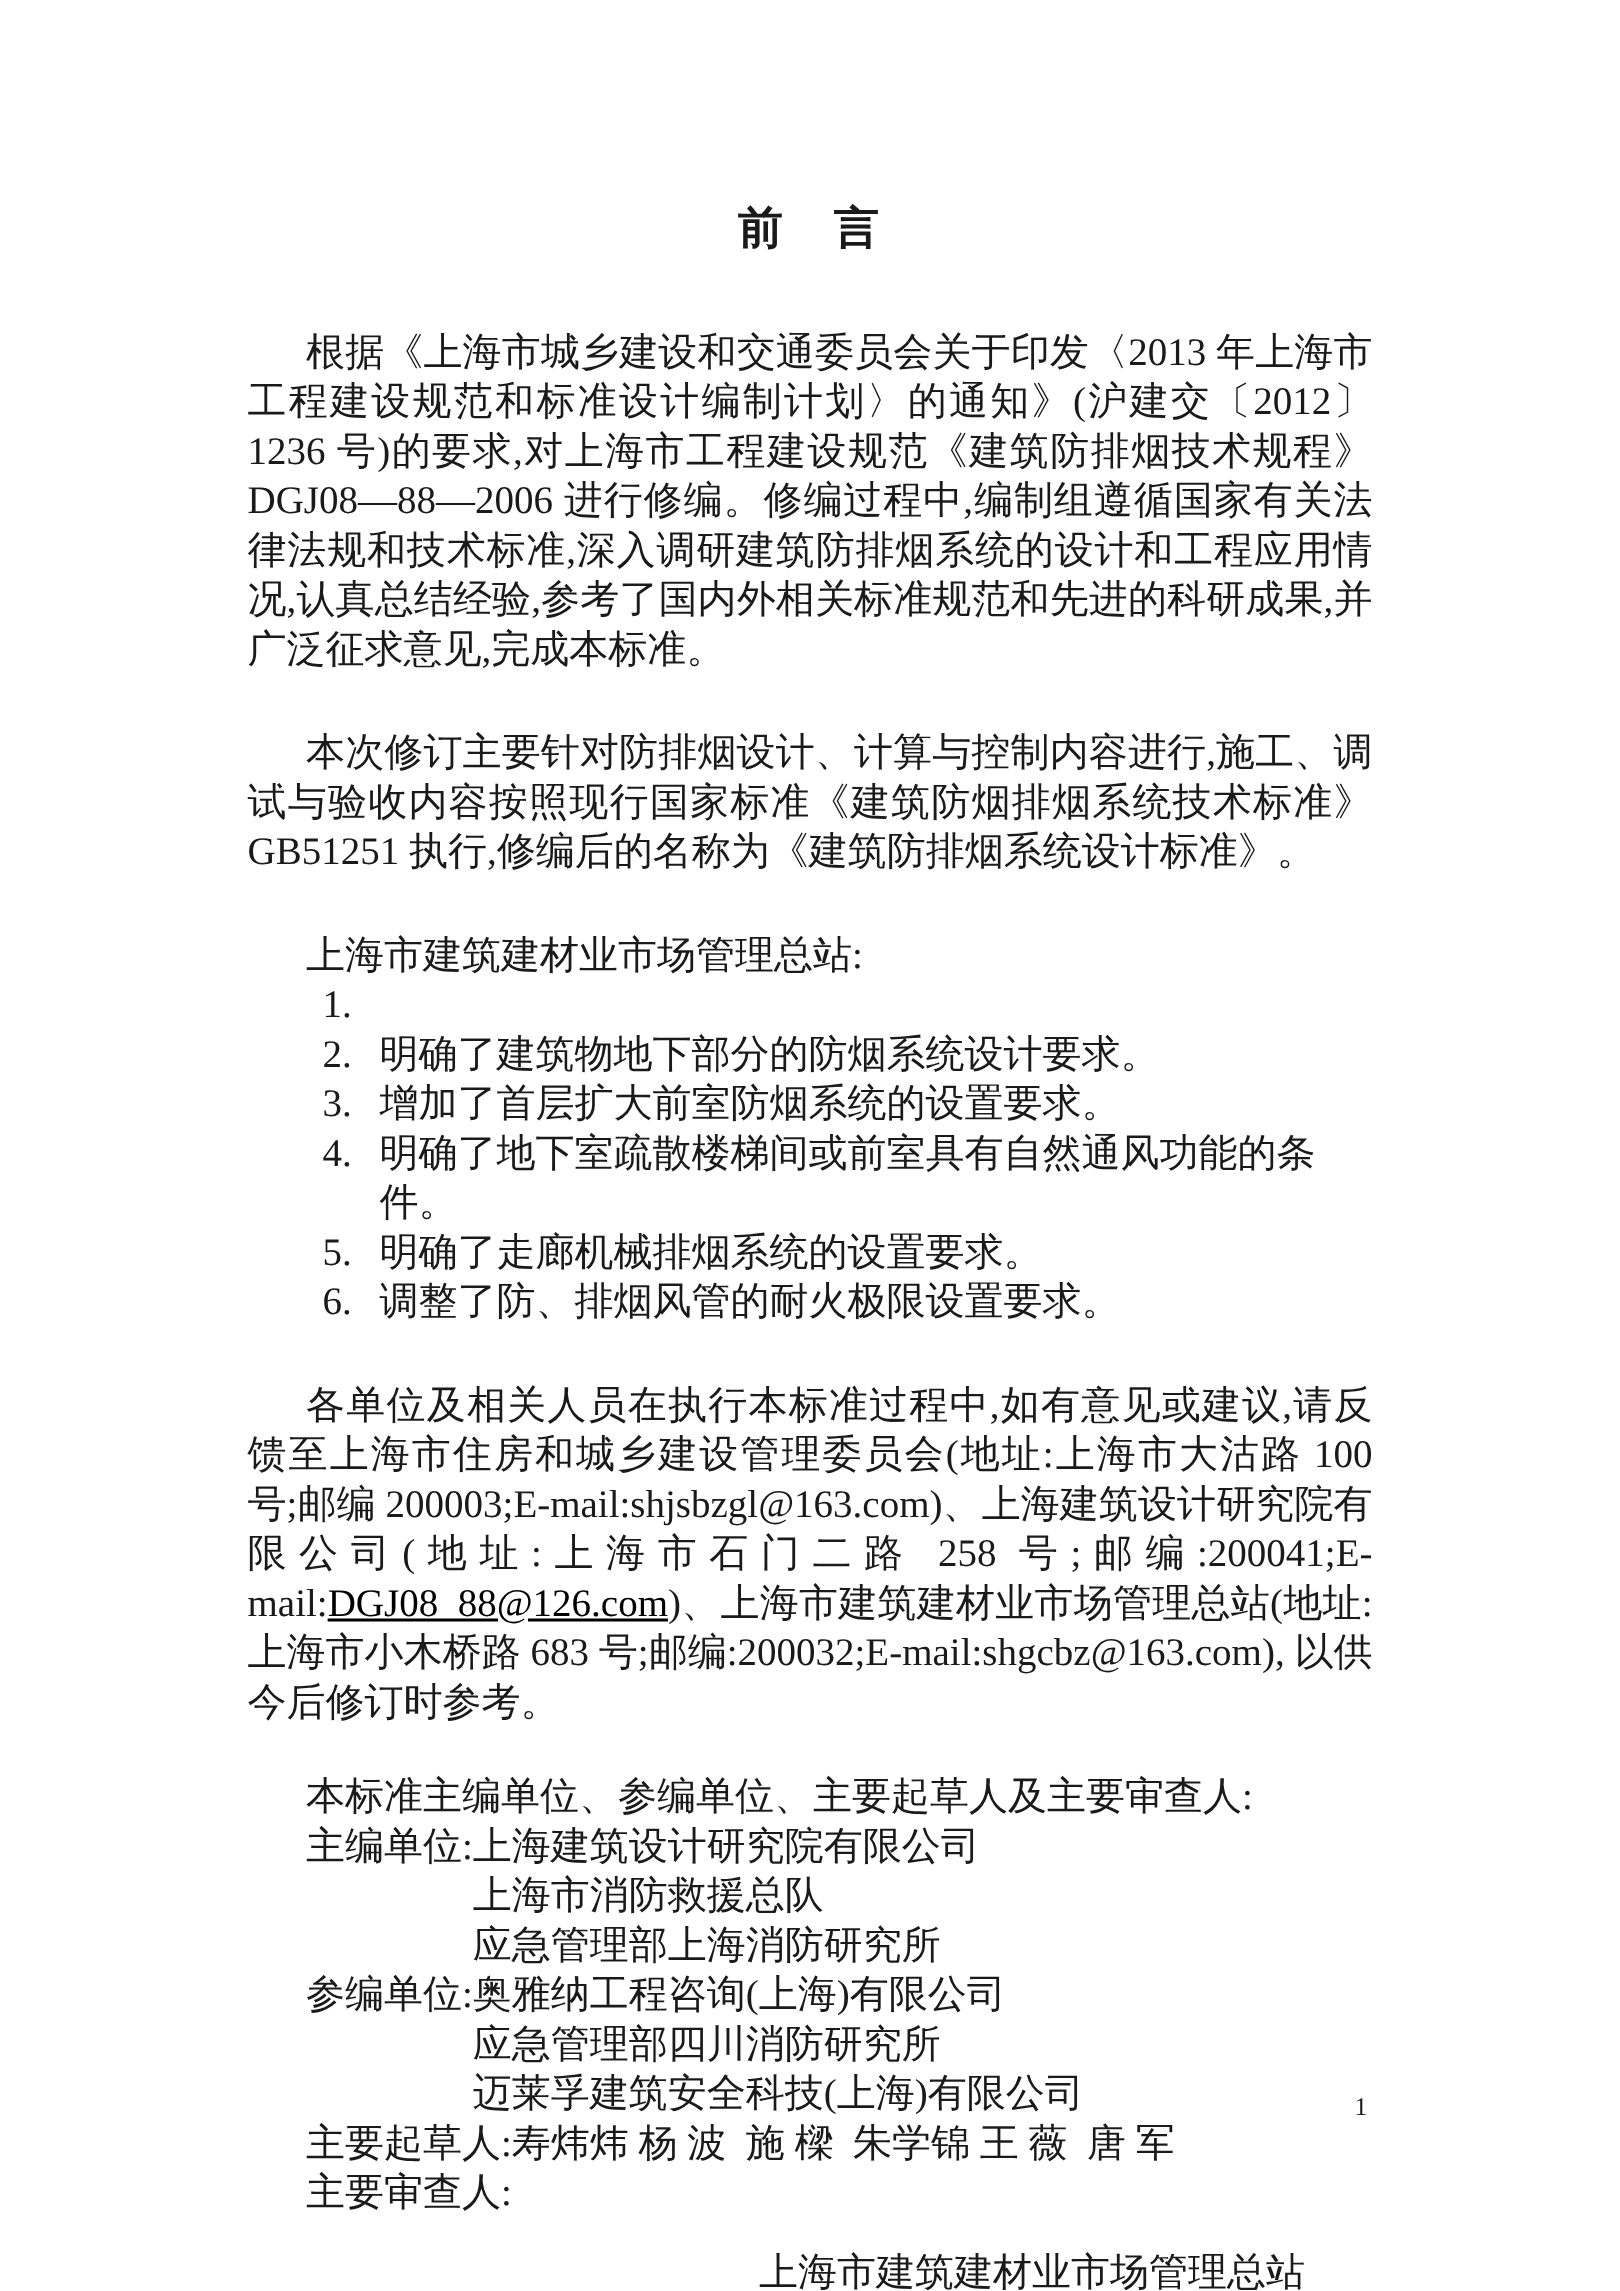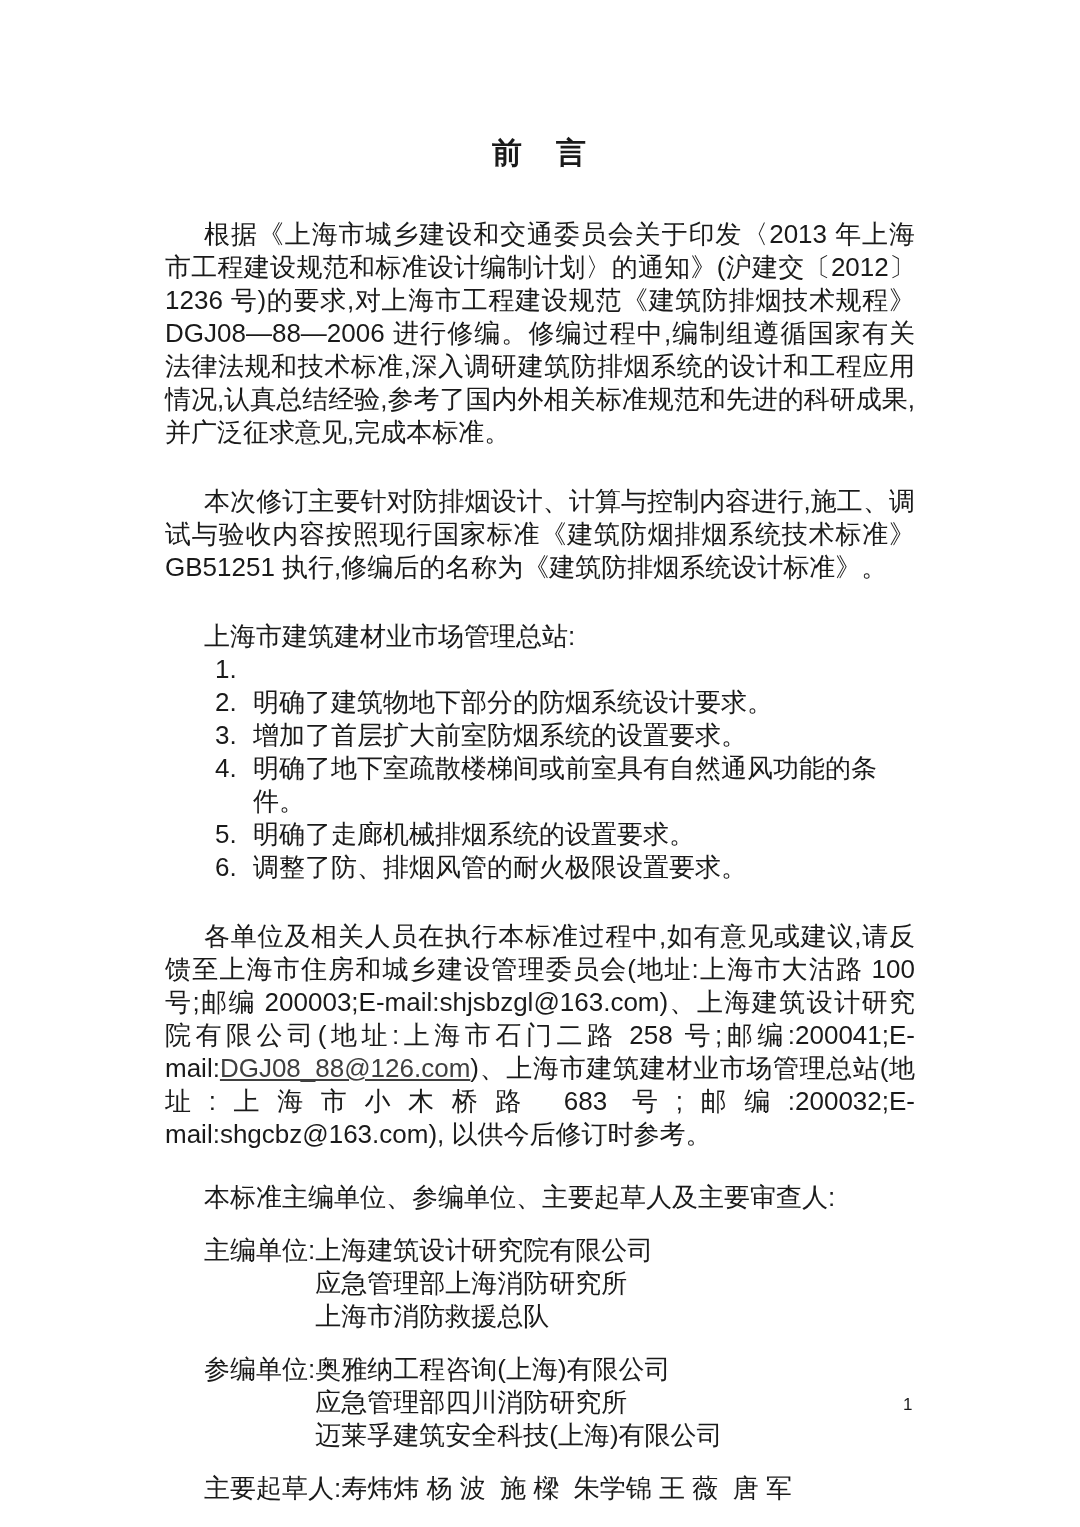--- a/index.html
+++ b/index.html
@@ -5,21 +5,21 @@
   html, body {
     margin: 0;
     padding: 0;
     background: #ffffff;
   }
   .page {
     position: relative;
     width: 1080px;
     height: 1527px;
     background: #ffffff;
-    font-family: Liberation Sans, sans-serif;
+    font-family: Liberation Serif, serif;
     color: #1a1a1a;
     overflow: hidden;
   }
   .content {
     position: absolute;
     left: 165px;
     top: 0;
     width: 750px;
   }
   .doc-title {
@@ -57,34 +57,33 @@
   .rev-num {
     width: 38px;
     flex: 0 0 38px;
   }
   .credits-intro {
     margin-top: 30px;
   }
   .credit-row {
     display: flex;
     margin-left: 39px;
-    margin-top: 20px;
   }
   .credit-label {
     white-space: pre;
     flex: 0 0 auto;
   }
   .credit-units {
     flex: 1 1 auto;
   }
   .names {
     white-space: pre-wrap;
   }
   .email-link {
-    color: #404040;
+    color: #000000;
     text-decoration: underline;
     cursor: pointer;
   }
   .signature {
     margin: 20px 45px 0 0;
     text-align: right;
   }
   .page-number {
     position: absolute;
     left: 903px;
@@ -136,22 +135,22 @@
       </ol>
 
       <p class="para indent"><span>各单位及相关人员在执行本标准过程中,如有意见或建议,请反馈至上海市住房和城乡建设管理委员会(地址:上海市大沽路 100 号;邮编 200003;E-mail:shjsbzgl@163.com)、上海建筑设计研究院有限公司(地址:上海市石门二路 258 号;邮编:200041;E-mail:</span><a class="email-link">DGJ08_88@126.com</a><span>)、上海市建筑建材业市场管理总站(地址:上海市小木桥路 683 号;邮编:200032;E-mail:shgcbz@163.com), 以供今后修订时参考。</span></p>
 
       <p class="para indent credits-intro">本标准主编单位、参编单位、主要起草人及主要审查人:</p>
 
       <div class="credit-row">
         <span class="credit-label">主编单位:</span>
         <div class="credit-units">
           <div>上海建筑设计研究院有限公司</div>
+          <div>上海市消防救援总队</div>
           <div>应急管理部上海消防研究所</div>
-          <div>上海市消防救援总队</div>
         </div>
       </div>
 
       <div class="credit-row">
         <span class="credit-label">参编单位:</span>
         <div class="credit-units">
           <div>奥雅纳工程咨询(上海)有限公司</div>
           <div>应急管理部四川消防研究所</div>
           <div>迈莱孚建筑安全科技(上海)有限公司</div>
         </div>

